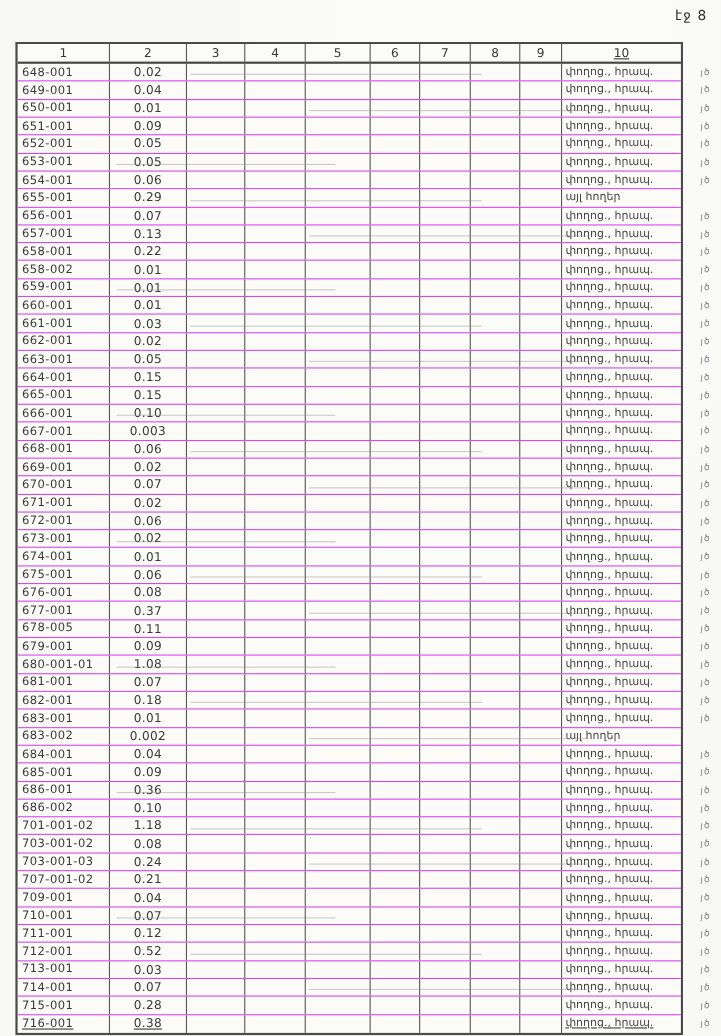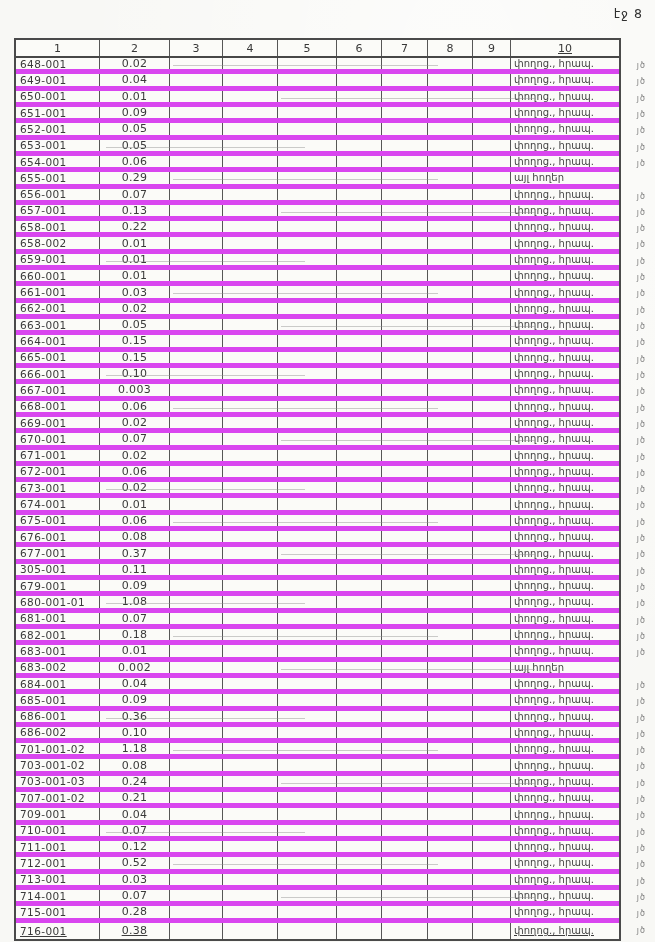--- a/index.html
+++ b/index.html
@@ -31,21 +31,21 @@
     width:607px;
     border:2px solid #4a4a4a;
     box-sizing:border-box;
     background:#fbfbf8;
     filter:blur(0.3px);
   }
   .row{
     display:flex;
     position:relative;
     height:16.32px;
-    border-bottom:5px solid #d946ef;
+    border-bottom:1px solid #d946ef;
     box-sizing:border-box;
   }
   .row:last-child{border-bottom:none;text-decoration:underline;}
   .hrow{
     height:18px;
     border-bottom:2px solid #474747;
   }
   .cell{
     box-sizing:border-box;
     border-right:1px solid #565656;
@@ -529,21 +529,21 @@
         <div class="cell "></div>
         <div class="cell "></div>
         <div class="cell "></div>
         <div class="cell "></div>
         <div class="cell "></div>
         <div class="cell "></div>
         <div class="cell use-cell">փողոց., հրապ.</div>
         <span class="mark">յծ</span>
       </div>
       <div class="row">
-        <div class="cell code-cell">305-001</div>
+        <div class="cell code-cell">678-005</div>
         <div class="cell val-cell">0.11</div>
         <div class="cell "></div>
         <div class="cell "></div>
         <div class="cell "></div>
         <div class="cell "></div>
         <div class="cell "></div>
         <div class="cell "></div>
         <div class="cell "></div>
         <div class="cell use-cell">փողոց., հրապ.</div>
         <span class="mark">յծ</span>

